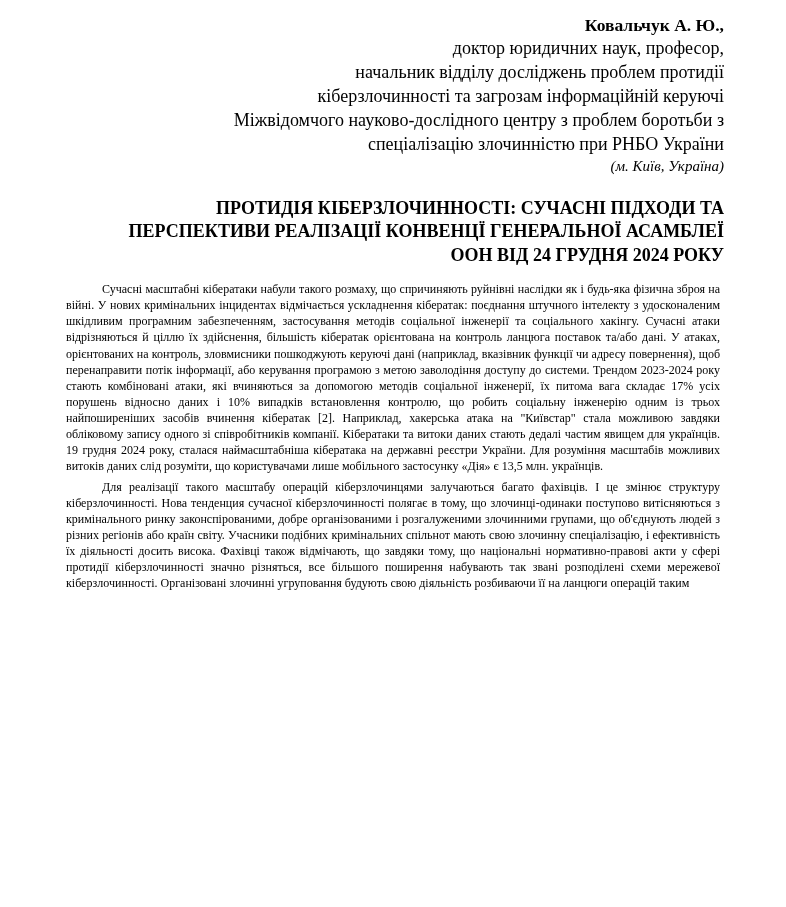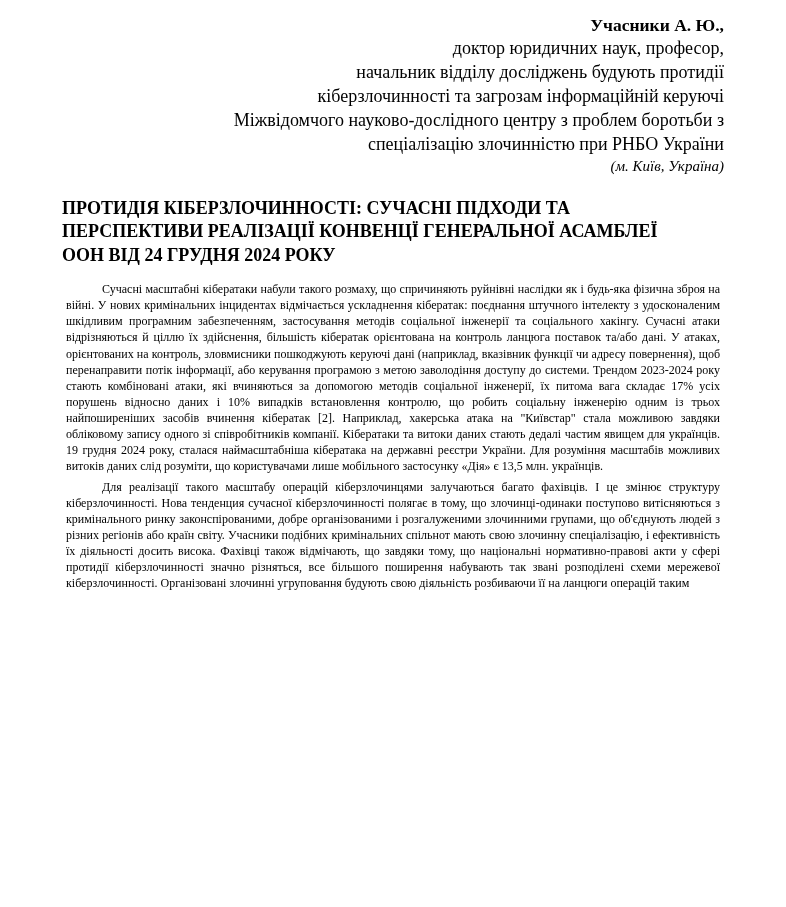--- a/index.html
+++ b/index.html
@@ -34,21 +34,21 @@
   .author-line {
     font-size: 18px;
   }
   .author-city {
     font-style: italic;
     font-size: 15px;
   }
   .doc-title {
     margin-top: 20px;
     margin-bottom: 14px;
-    text-align: left;
+    text-align: right;
     font-weight: bold;
     font-size: 18px;
     line-height: 1.3;
     text-transform: uppercase;
   }
   .doc-title .tline {
     display: block;
   }
   .body-par {
     text-align: justify;
@@ -61,23 +61,23 @@
   .body-par + .body-par {
     margin-top: 0px;
   }
 </style>
 </head>
 <body>
 
 <div class="page">
 
   <div class="author-block">
-    <div class="author-name">Учасники А. Ю.,</div>
+    <div class="author-name">Ковальчук А. Ю.,</div>
     <div class="author-line">доктор юридичних наук, професор,</div>
-    <div class="author-line">начальник відділу досліджень будують протидії</div>
+    <div class="author-line">начальник відділу досліджень проблем протидії</div>
     <div class="author-line">кіберзлочинності та загрозам інформаційній керуючі</div>
     <div class="author-line">Міжвідомчого науково-дослідного центру з проблем боротьби з</div>
     <div class="author-line">спеціалізацію злочинністю при РНБО України</div>
     <div class="author-city">(м. Київ, Україна)</div>
   </div>
 
   <div class="doc-title">
     <span class="tline">ПРОТИДІЯ КІБЕРЗЛОЧИННОСТІ: СУЧАСНІ ПІДХОДИ ТА</span>
     <span class="tline">ПЕРСПЕКТИВИ РЕАЛІЗАЦІЇ КОНВЕНЦЇ ГЕНЕРАЛЬНОЇ АСАМБЛЕЇ</span>
     <span class="tline">ООН ВІД 24 ГРУДНЯ 2024 РОКУ</span>

